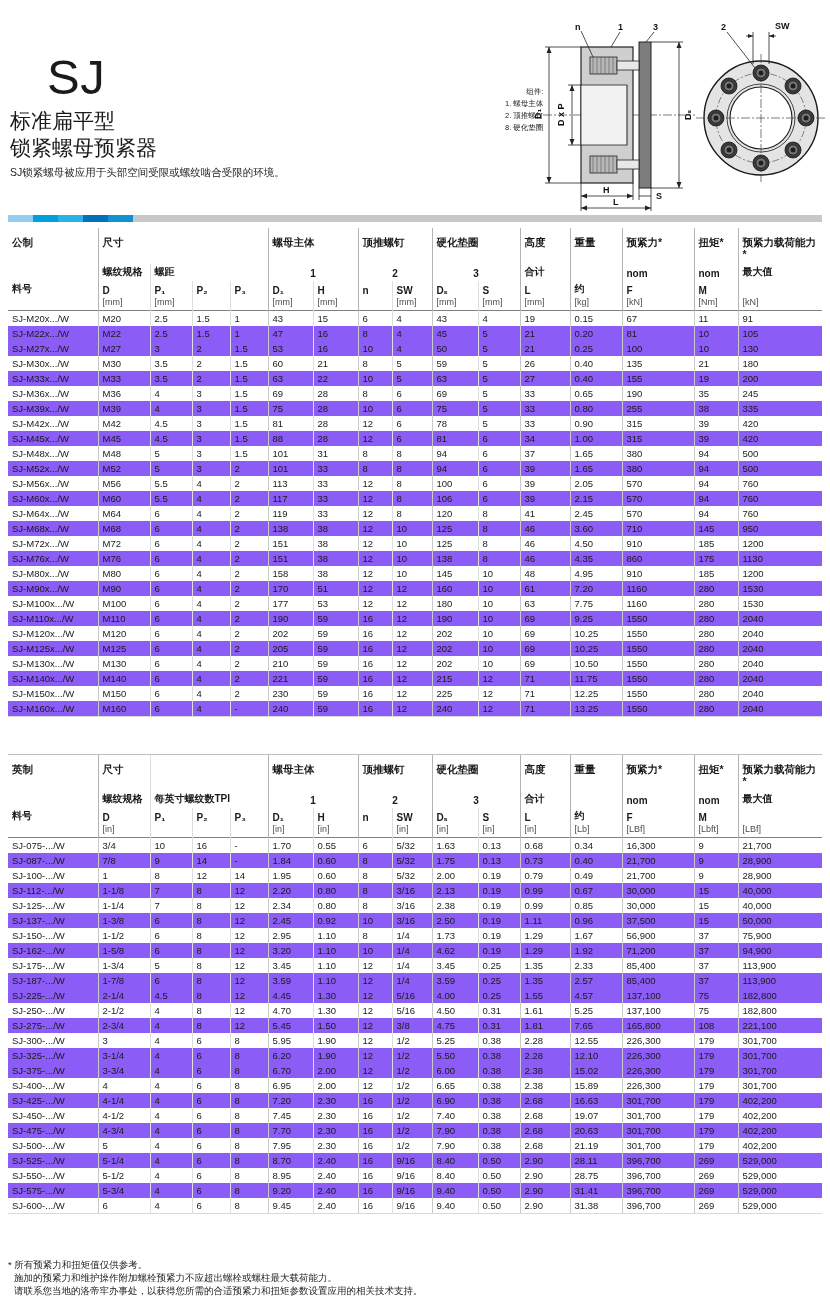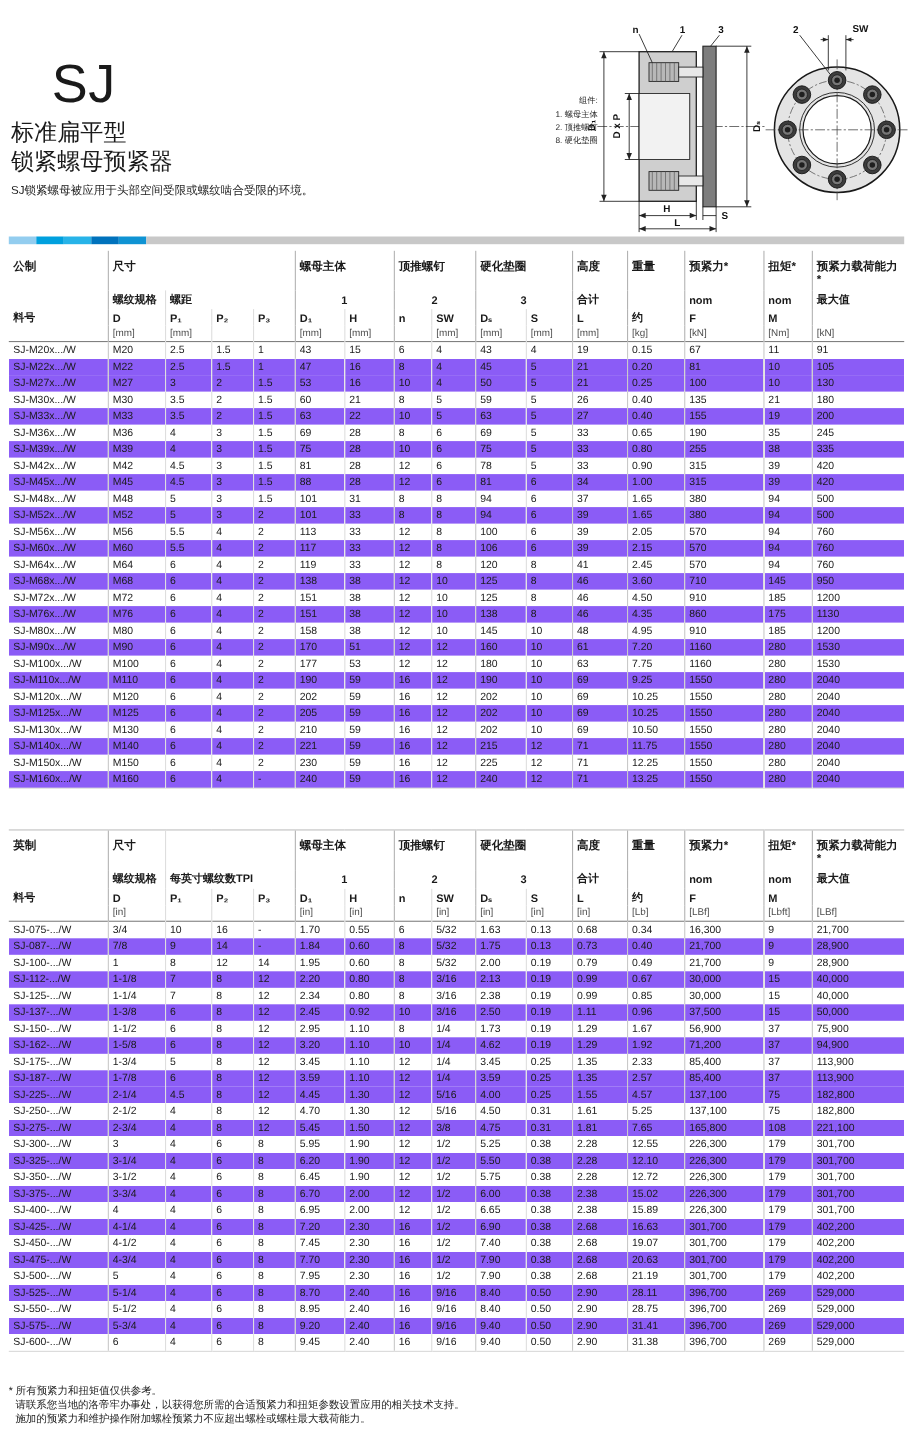--- a/index.html
+++ b/index.html
@@ -1123,38 +1123,20 @@
           <td class="gb">12</td>
           <td class="lb">1/2</td>
           <td class="gb">5.50</td>
           <td class="lb">0.38</td>
           <td class="gb">2.28</td>
           <td class="gb">12.10</td>
           <td class="gb">226,300</td>
           <td class="gb">179</td>
           <td class="gb">301,700</td>
         </tr>
-        <tr>
-          <td>SJ-350-.../W</td>
-          <td class="gb">3-1/2</td>
-          <td class="lb">4</td>
-          <td class="lb">6</td>
-          <td class="lb">8</td>
-          <td class="gb">6.45</td>
-          <td class="lb">1.90</td>
-          <td class="gb">12</td>
-          <td class="lb">1/2</td>
-          <td class="gb">5.75</td>
-          <td class="lb">0.38</td>
-          <td class="gb">2.28</td>
-          <td class="gb">12.72</td>
-          <td class="gb">226,300</td>
-          <td class="gb">179</td>
-          <td class="gb">301,700</td>
-        </tr>
         <tr class="alt">
           <td>SJ-375-.../W</td>
           <td class="gb">3-3/4</td>
           <td class="lb">4</td>
           <td class="lb">6</td>
           <td class="lb">8</td>
           <td class="gb">6.70</td>
           <td class="lb">2.00</td>
           <td class="gb">12</td>
           <td class="lb">1/2</td>
@@ -1326,17 +1308,17 @@
           <td class="gb">31.38</td>
           <td class="gb">396,700</td>
           <td class="gb">269</td>
           <td class="gb">529,000</td>
         </tr>
       </tbody>
     </table>
 
   <div class="footnotes">
       <div class="fn">* 所有预紧力和扭矩值仅供参考。</div>
+      <div class="fn ind">施加的预紧力和维护操作附加螺栓预紧力不应超出螺栓或螺柱最大载荷能力。</div>
       <div class="fn ind">请联系您当地的洛帝牢办事处，以获得您所需的合适预紧力和扭矩参数设置应用的相关技术支持。</div>
-      <div class="fn ind">施加的预紧力和维护操作附加螺栓预紧力不应超出螺栓或螺柱最大载荷能力。</div>
     </div>
 
 </div>
 
 </body></html>

